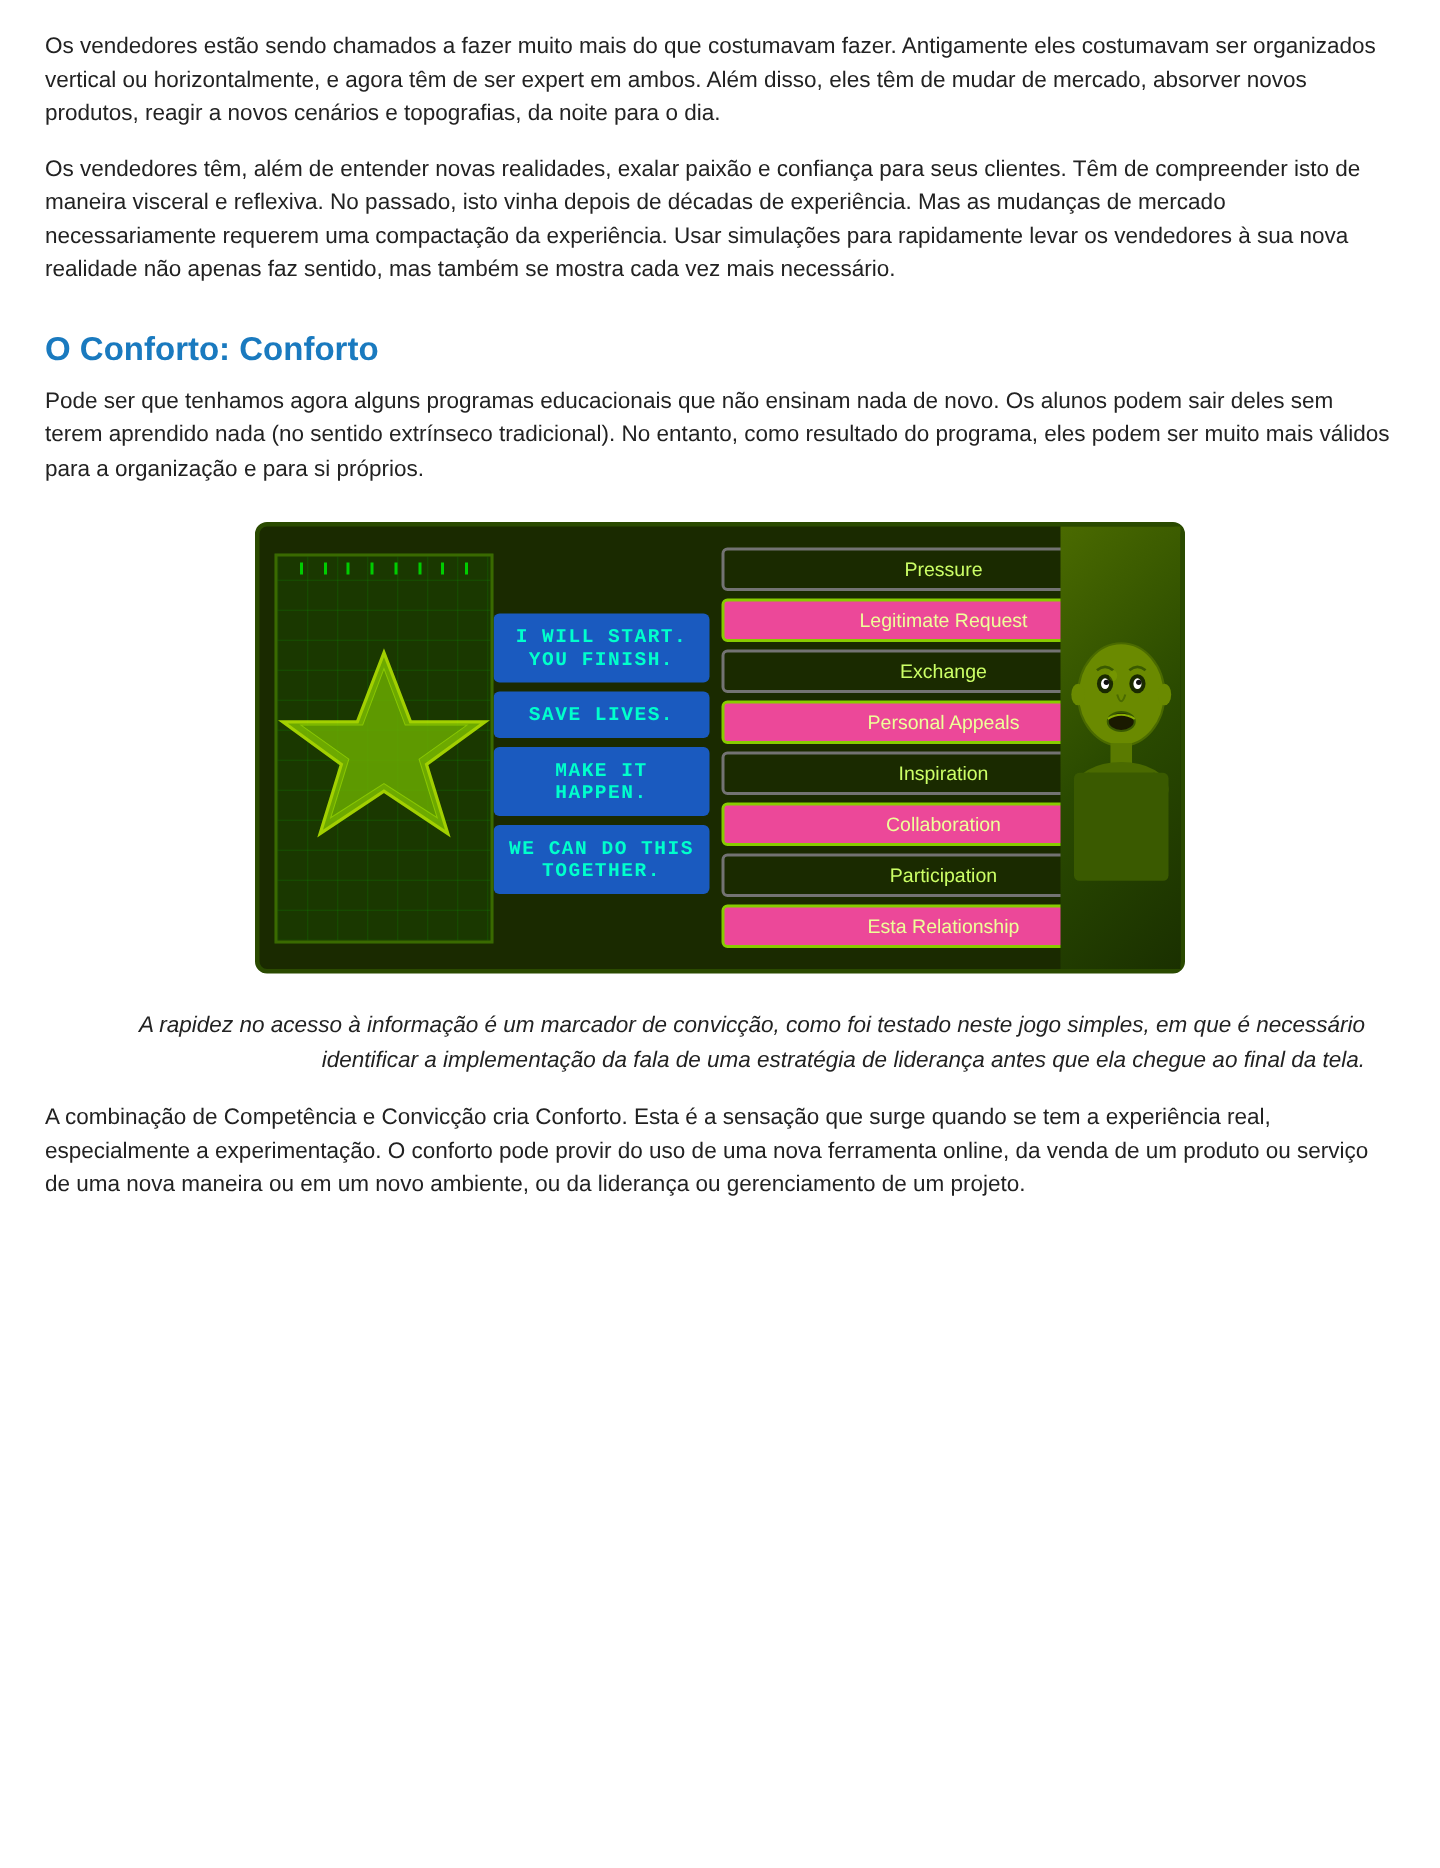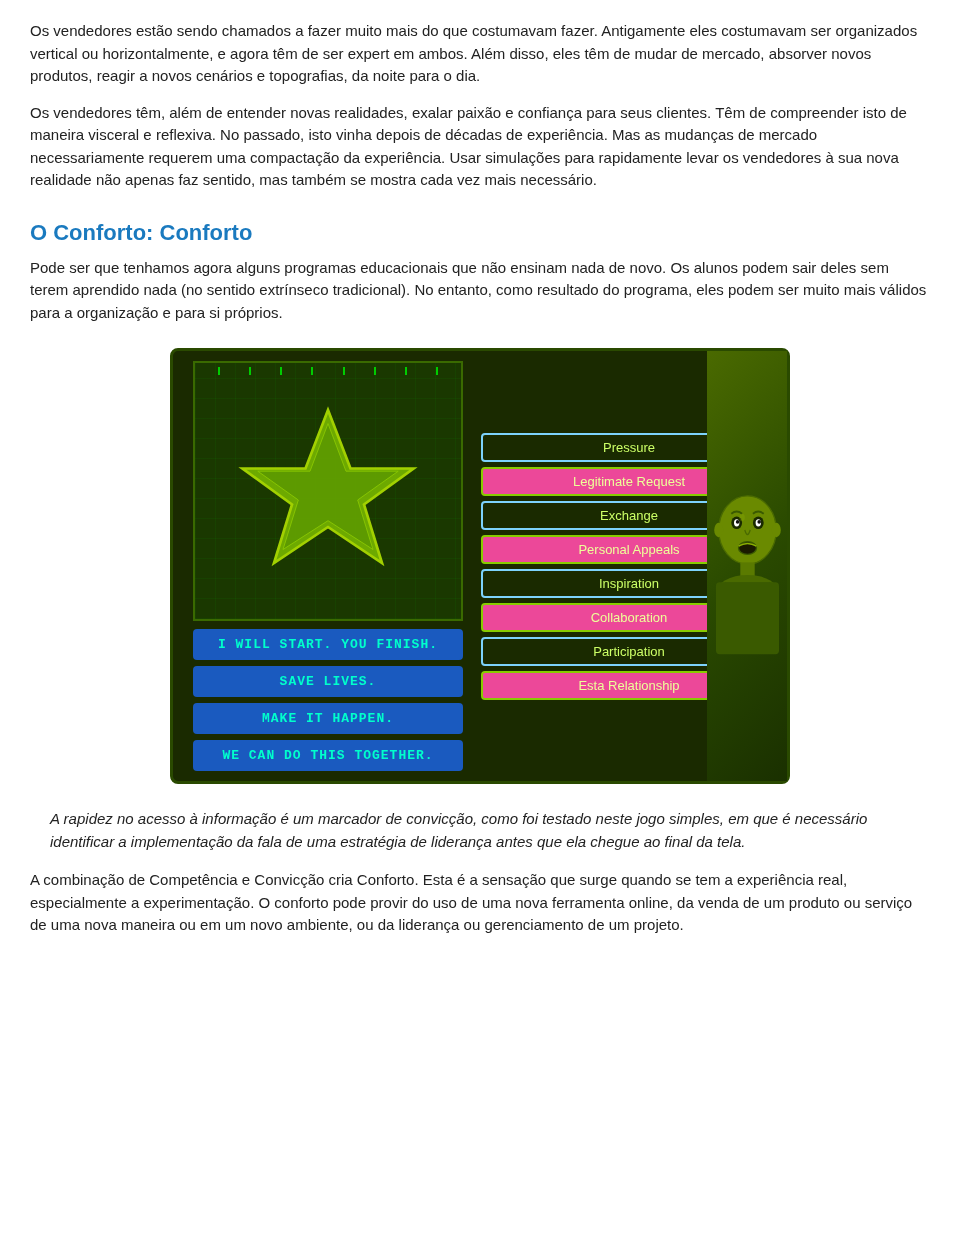--- a/index.html
+++ b/index.html
@@ -31,21 +31,21 @@
       border-radius: 8px;
       padding: 10px;
       display: flex;
       width: 620px;
       gap: 8px;
       position: relative;
     }
     .game-left {
       width: 290px;
       display: flex;
-      flex-direction: column;
+      flex-direction: row;
       align-items: center;
       position: relative;
     }
     .star-area {
       background: #1a3800;
       border: 2px solid #3a6a00;
       width: 270px;
       height: 260px;
       display: flex;
       align-items: center;
@@ -101,21 +101,21 @@
     .game-right {
       flex: 1;
       display: flex;
       flex-direction: column;
       gap: 5px;
       justify-content: center;
       padding: 4px 0;
     }
     .right-btn {
       background: transparent;
-      border: 2px solid #7dd3fc;
+      border: 2px solid #737373;
       border-radius: 4px;
       color: #ccff66;
       font-size: 13px;
       padding: 5px 10px;
       text-align: center;
       cursor: pointer;
       font-family: Arial, sans-serif;
     }
     .right-btn.highlighted {
       background: #ec4899;
@@ -133,21 +133,21 @@
       align-items: center;
       justify-content: center;
       overflow: hidden;
     }
     .face-svg {
       width: 75px;
       height: 180px;
     }
     .caption-italic {
       font-style: italic;
-      text-align: left;
+      text-align: right;
       margin: 16px 20px;
       font-size: 15px;
       line-height: 1.5;
       color: #222;
     }
   </style>
 </head>
 <body>
 
 <div class="text-block">

